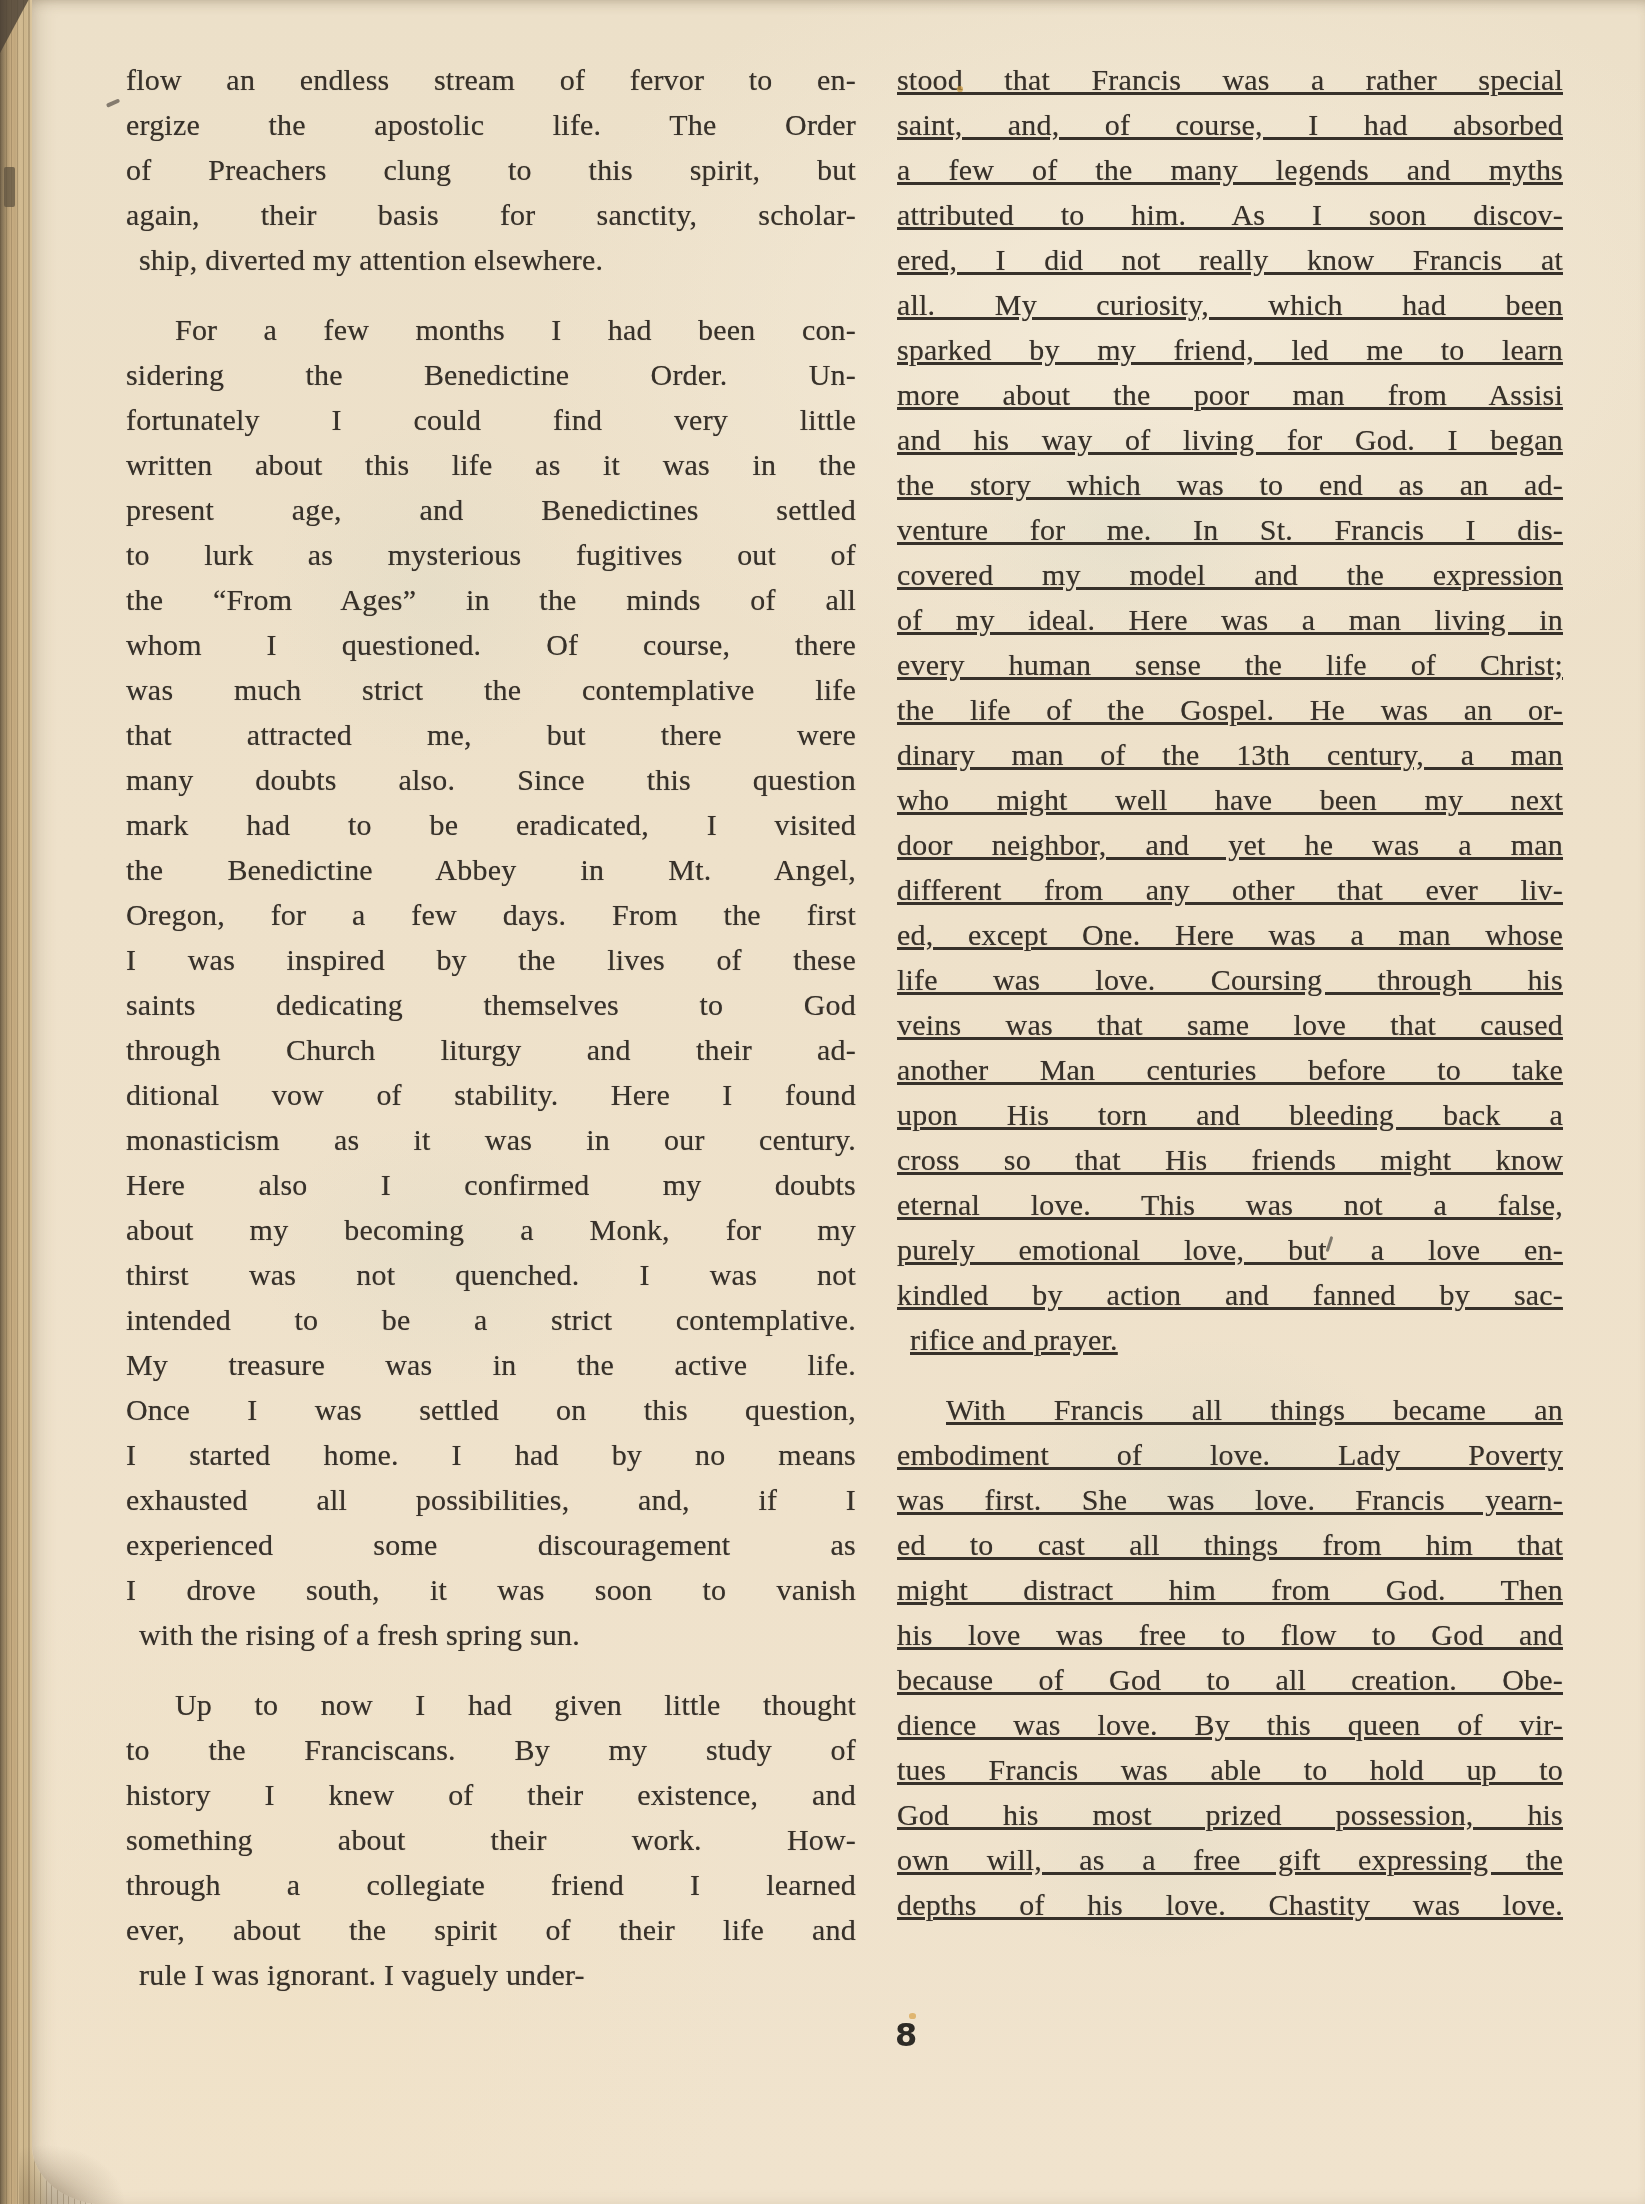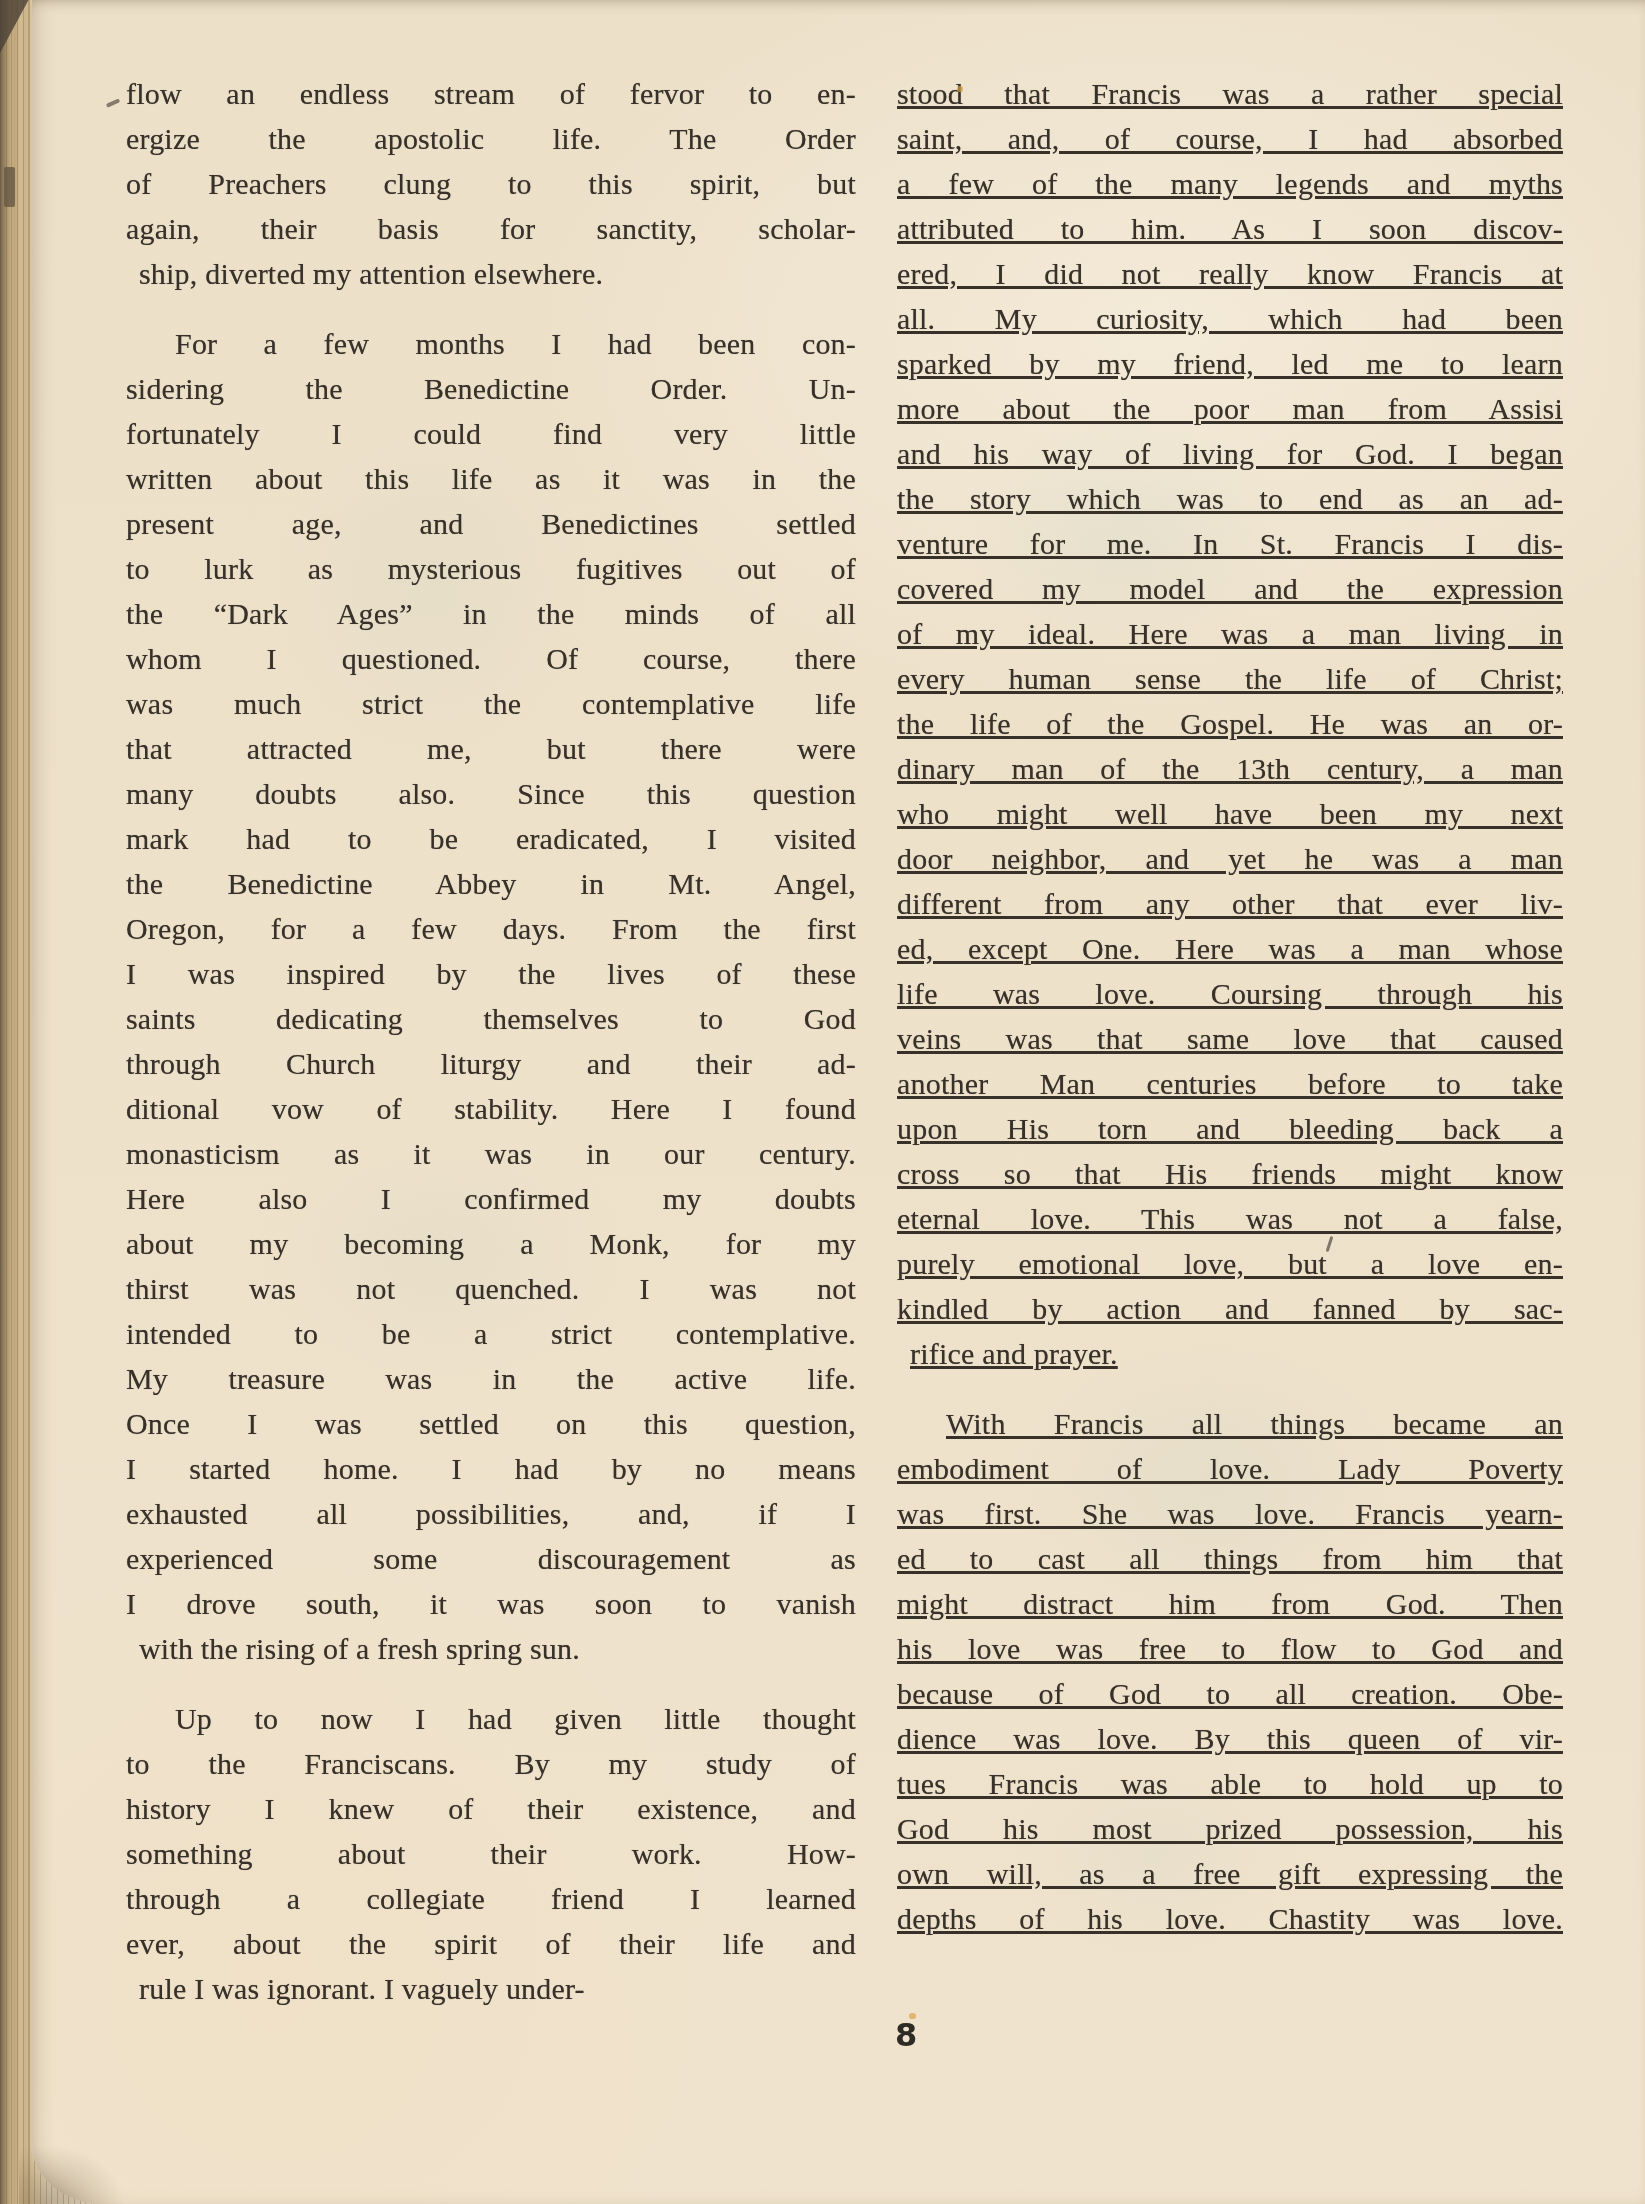--- a/index.html
+++ b/index.html
@@ -50,21 +50,21 @@
     background:
       radial-gradient(247px 171px at 1094px 533px, rgba(150,185,175,0.10), rgba(0,0,0,0) 70%),
       radial-gradient(285px 209px at 1179px 1484px, rgba(150,185,175,0.10), rgba(0,0,0,0) 70%),
       radial-gradient(228px 247px at 399px 590px, rgba(150,185,175,0.08), rgba(0,0,0,0) 70%),
       radial-gradient(266px 190px at 409px 1255px, rgba(150,185,175,0.08), rgba(0,0,0,0) 70%),
       radial-gradient(209px 152px at 1122px 1855px, rgba(150,185,175,0.08), rgba(0,0,0,0) 70%);
   }
 
   
   .col {
-    position: absolute; top: 71px;
+    position: absolute; top: 57px;
     color: #37312a;
     font-size: 30px;
     line-height: 45px;
     letter-spacing: 0.2px;
     text-shadow: 0 0 0.7px rgba(55,49,42,0.55);
   }
   .col-left  { left: 126px; width: 730px; }
   .col-right { left: 897px; width: 666px; text-decoration: underline; }
 
   .para + .para { margin-top: 25px; }
@@ -118,21 +118,21 @@
         <div class="line">again, their basis for sanctity, scholar-</div>
         <div class="line last">ship, diverted my attention elsewhere.</div>
       </div>
       <div class="para">
         <div class="line indent">For a few months I had been con-</div>
         <div class="line">sidering the Benedictine Order. Un-</div>
         <div class="line">fortunately I could find very little</div>
         <div class="line">written about this life as it was in the</div>
         <div class="line">present age, and Benedictines settled</div>
         <div class="line">to lurk as mysterious fugitives out of</div>
-        <div class="line">the “Dark Ages” in the minds of all</div>
+        <div class="line">the “From Ages” in the minds of all</div>
         <div class="line">whom I questioned. Of course, there</div>
         <div class="line">was much strict the contemplative life</div>
         <div class="line">that attracted me, but there were</div>
         <div class="line">many doubts also. Since this question</div>
         <div class="line">mark had to be eradicated, I visited</div>
         <div class="line">the Benedictine Abbey in Mt. Angel,</div>
         <div class="line">Oregon, for a few days. From the first</div>
         <div class="line">I was inspired by the lives of these</div>
         <div class="line">saints dedicating themselves to God</div>
         <div class="line">through Church liturgy and their ad-</div>

